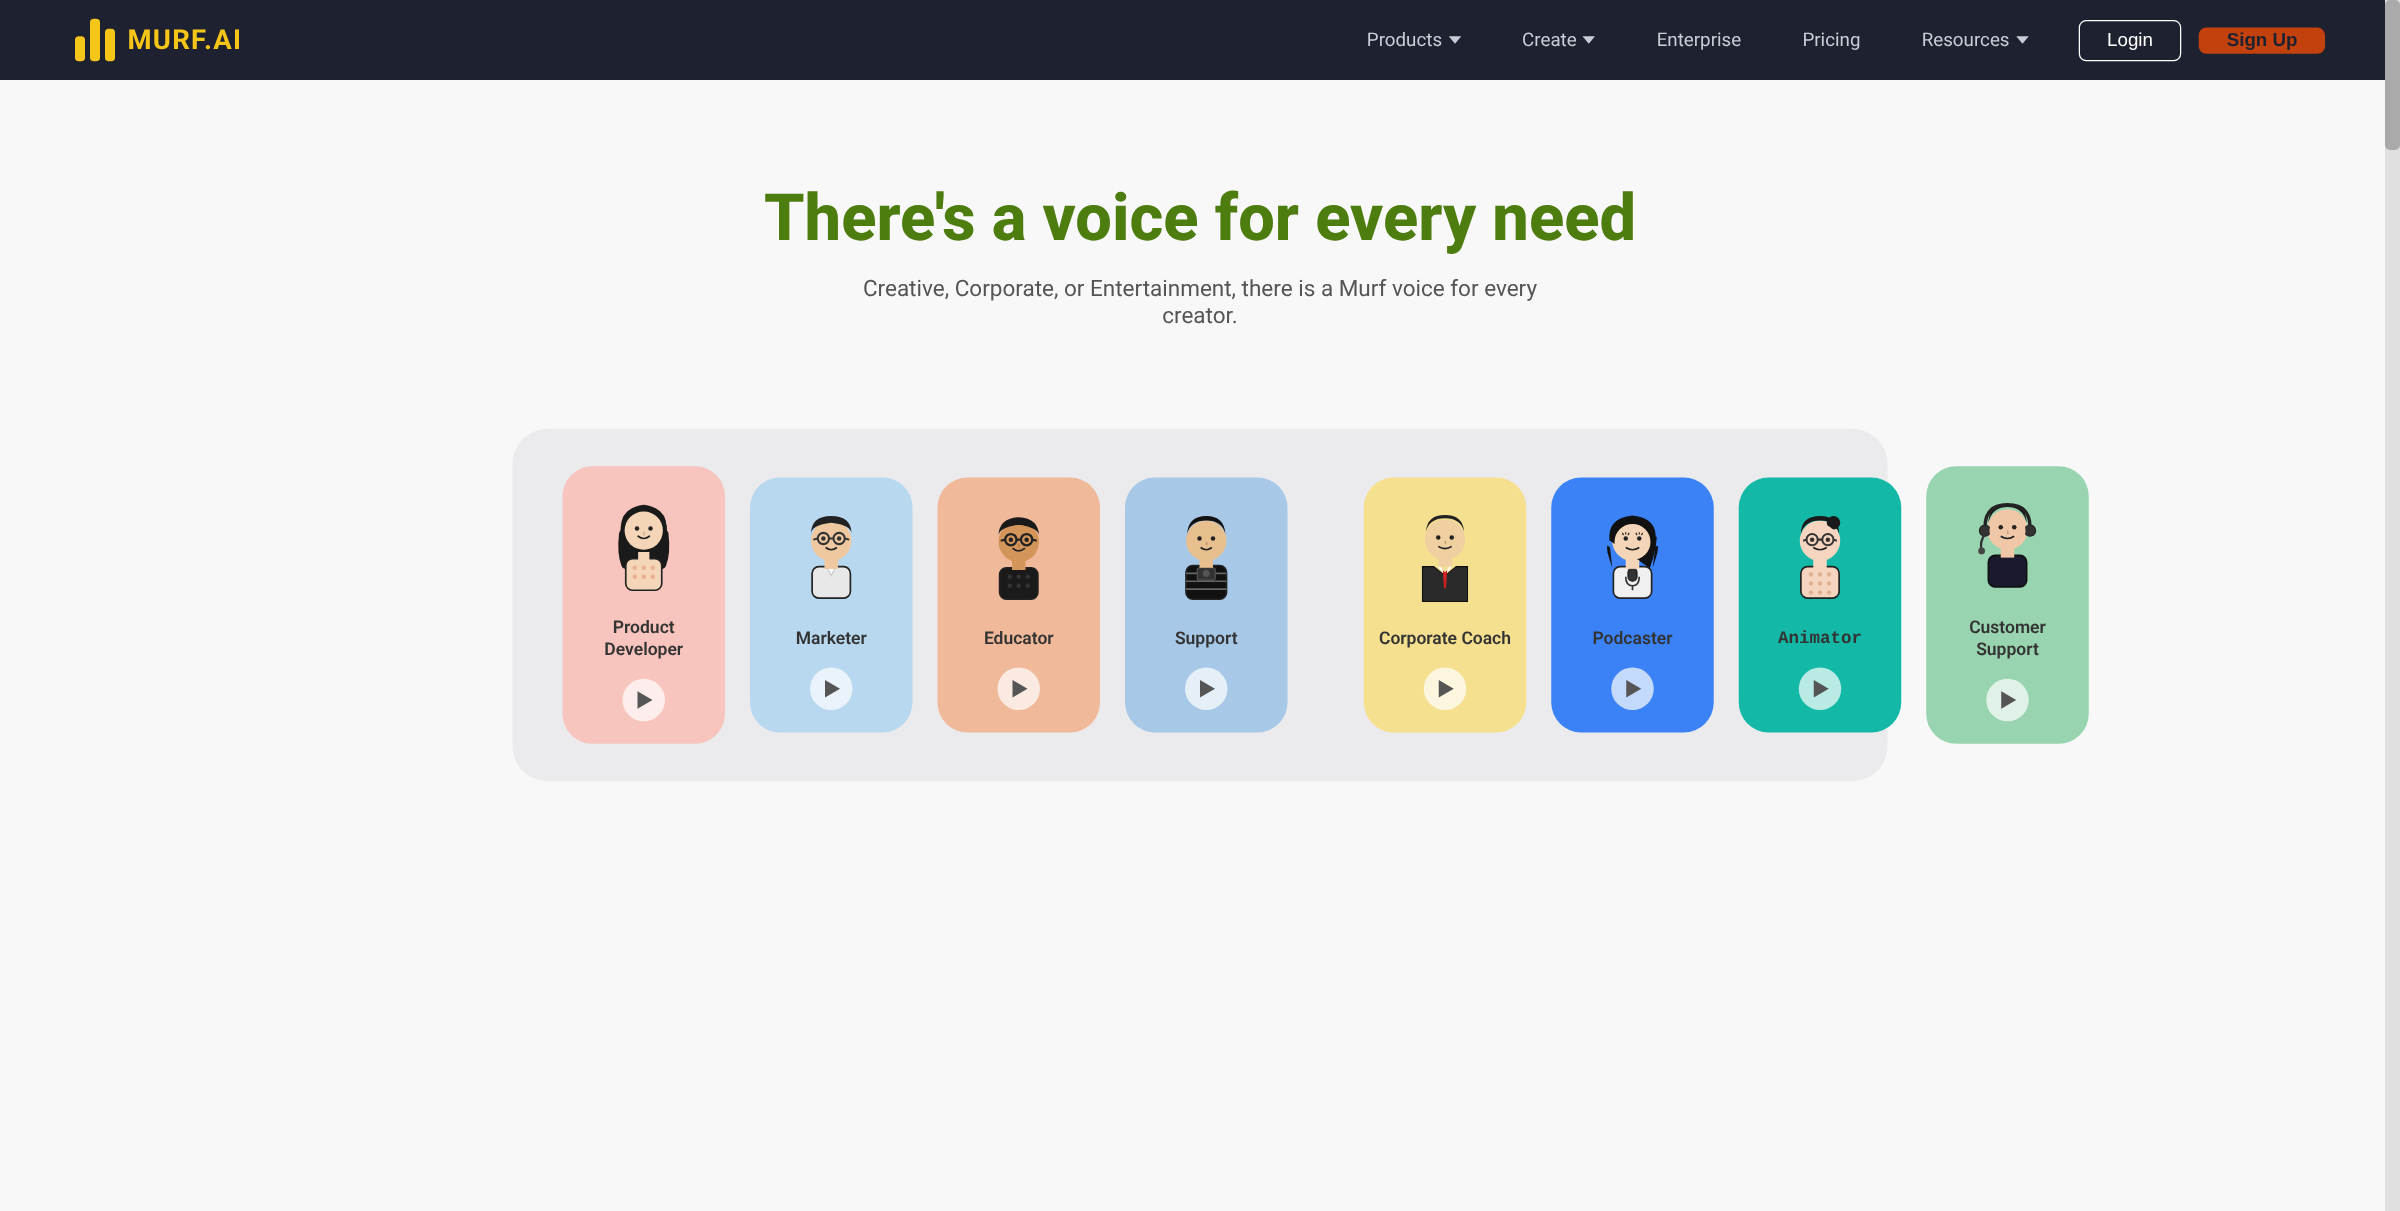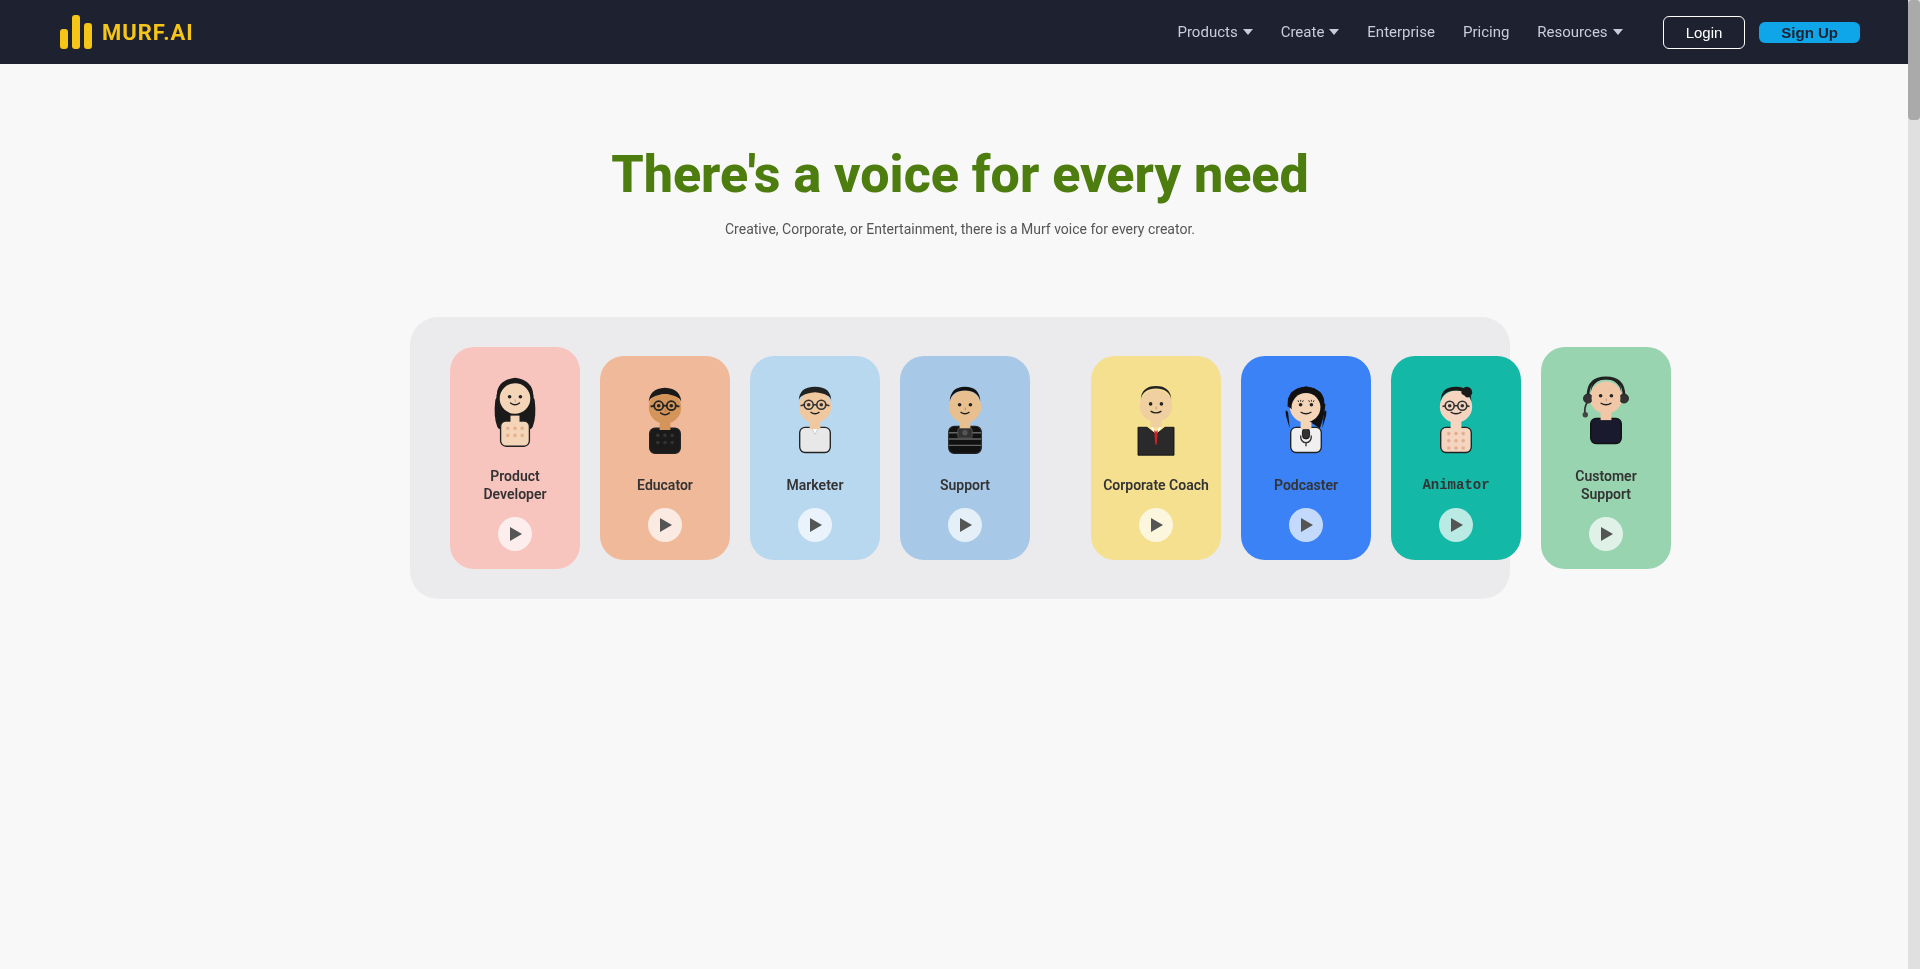--- a/index.html
+++ b/index.html
@@ -39,21 +39,21 @@
       color: #ffffff;
       font-size: 22px;
       font-weight: 700;
       letter-spacing: 1px;
     }
     .logo-text span { color: #f5c518; }
 
     .navbar-nav {
       display: flex;
       align-items: center;
-      gap: 28px;
+      gap: 49px;
       margin-left: auto;
       margin-right: 40px;
     }
     .nav-item {
       display: flex;
       align-items: center;
       gap: 5px;
       color: #c8cdd8;
       font-size: 15px;
       cursor: pointer;
@@ -76,21 +76,21 @@
     .btn-login {
       background: transparent;
       border: 1.5px solid #fff;
       color: #ffffff;
       padding: 7px 22px;
       border-radius: 6px;
       font-size: 15px;
       cursor: pointer;
     }
     .btn-signup {
-      background: #0ea5e9;
+      background: #c2410c;
       border: none;
       color: #1e2130;
       padding: 2px 22px;
       border-radius: 6px;
       font-size: 15px;
       font-weight: 600;
       cursor: pointer;
     }
 
     
@@ -115,21 +115,21 @@
       text-align: center;
       padding: 80px 20px 40px;
     }
     .hero h1 {
       font-size: 52px;
       font-weight: 800;
       color: #4d7c0f;
       margin-bottom: 16px;
     }
     .hero p {
-      font-size: 14px;
+      font-size: 18px;
       color: #555;
       max-width: 600px;
       margin: 0 auto;
     }
 
     
     .cards-section {
       display: flex;
       justify-content: center;
       align-items: center;
@@ -290,20 +290,53 @@
 
           <rect x="45" y="54" width="10" height="8" fill="#f5d5b8"></rect>
         </svg>
       </div>
       <div class="persona-name">Product Developer</div>
       <button class="play-btn">
         <div class="play-triangle"></div>
       </button>
     </div>
 
+    <div class="persona-card light-blue">
+      <div class="persona-avatar">
+        <svg viewBox="0 0 100 100" xmlns="http://www.w3.org/2000/svg">
+
+          <circle cx="50" cy="34" r="18" fill="#f0c8a0"></circle>
+
+          <path d="M32 28 Q32 12 50 12 Q68 12 68 28 Q68 20 50 18 Q32 20 32 28Z" fill="#222"></path>
+
+          <circle cx="50" cy="35" r="16" fill="#f0c8a0"></circle>
+
+          <circle cx="43" cy="32" r="5" fill="none" stroke="#333" stroke-width="1.8"></circle>
+          <circle cx="57" cy="32" r="5" fill="none" stroke="#333" stroke-width="1.8"></circle>
+          <line x1="48" y1="32" x2="52" y2="32" stroke="#333" stroke-width="1.8"></line>
+          <line x1="38" y1="32" x2="34" y2="33" stroke="#333" stroke-width="1.8"></line>
+          <line x1="62" y1="32" x2="66" y2="33" stroke="#333" stroke-width="1.8"></line>
+          <circle cx="43" cy="32" r="2" fill="#333"></circle>
+          <circle cx="57" cy="32" r="2" fill="#333"></circle>
+
+          <path d="M45 40 Q50 44 55 40" stroke="#222" stroke-width="1.5" fill="none"></path>
+
+          <rect x="33" y="57" width="34" height="28" rx="6" fill="#e8e8e8" stroke="#222" stroke-width="1.5"></rect>
+
+          <path d="M46 57 L50 65 L54 57" fill="white" stroke="#ccc" stroke-width="1"></path>
+
+          <rect x="44" y="51" width="12" height="8" fill="#f0c8a0"></rect>
+        </svg>
+      </div>
+      <div class="persona-name">Marketer</div>
+      <button class="play-btn">
+        <div class="play-triangle"></div>
+      </button>
+    </div>
+
     <div class="persona-card orange">
       <div class="persona-avatar">
         <svg viewBox="0 0 100 100" xmlns="http://www.w3.org/2000/svg">
 
           <circle cx="50" cy="35" r="18" fill="#d4955a"></circle>
 
           <path d="M32 30 Q32 14 50 13 Q68 14 68 30 Q68 22 50 20 Q32 22 32 30Z" fill="#1a1a1a"></path>
 
           <circle cx="50" cy="36" r="16" fill="#d4955a"></circle>
 
@@ -325,53 +358,20 @@
           <circle cx="50" cy="66" r="2" fill="#333"></circle>
           <circle cx="58" cy="66" r="2" fill="#333"></circle>
           <circle cx="42" cy="74" r="2" fill="#333"></circle>
           <circle cx="50" cy="74" r="2" fill="#333"></circle>
           <circle cx="58" cy="74" r="2" fill="#333"></circle>
 
           <rect x="44" y="52" width="12" height="8" fill="#d4955a"></rect>
         </svg>
       </div>
       <div class="persona-name">Educator</div>
-      <button class="play-btn">
-        <div class="play-triangle"></div>
-      </button>
-    </div>
-
-    <div class="persona-card light-blue">
-      <div class="persona-avatar">
-        <svg viewBox="0 0 100 100" xmlns="http://www.w3.org/2000/svg">
-
-          <circle cx="50" cy="34" r="18" fill="#f0c8a0"></circle>
-
-          <path d="M32 28 Q32 12 50 12 Q68 12 68 28 Q68 20 50 18 Q32 20 32 28Z" fill="#222"></path>
-
-          <circle cx="50" cy="35" r="16" fill="#f0c8a0"></circle>
-
-          <circle cx="43" cy="32" r="5" fill="none" stroke="#333" stroke-width="1.8"></circle>
-          <circle cx="57" cy="32" r="5" fill="none" stroke="#333" stroke-width="1.8"></circle>
-          <line x1="48" y1="32" x2="52" y2="32" stroke="#333" stroke-width="1.8"></line>
-          <line x1="38" y1="32" x2="34" y2="33" stroke="#333" stroke-width="1.8"></line>
-          <line x1="62" y1="32" x2="66" y2="33" stroke="#333" stroke-width="1.8"></line>
-          <circle cx="43" cy="32" r="2" fill="#333"></circle>
-          <circle cx="57" cy="32" r="2" fill="#333"></circle>
-
-          <path d="M45 40 Q50 44 55 40" stroke="#222" stroke-width="1.5" fill="none"></path>
-
-          <rect x="33" y="57" width="34" height="28" rx="6" fill="#e8e8e8" stroke="#222" stroke-width="1.5"></rect>
-
-          <path d="M46 57 L50 65 L54 57" fill="white" stroke="#ccc" stroke-width="1"></path>
-
-          <rect x="44" y="51" width="12" height="8" fill="#f0c8a0"></rect>
-        </svg>
-      </div>
-      <div class="persona-name">Marketer</div>
       <button class="play-btn">
         <div class="play-triangle"></div>
       </button>
     </div>
 
     <div class="persona-card blue">
       <div class="persona-avatar">
         <svg viewBox="0 0 100 100" xmlns="http://www.w3.org/2000/svg">
 
           <circle cx="50" cy="34" r="18" fill="#e8c090"></circle>

